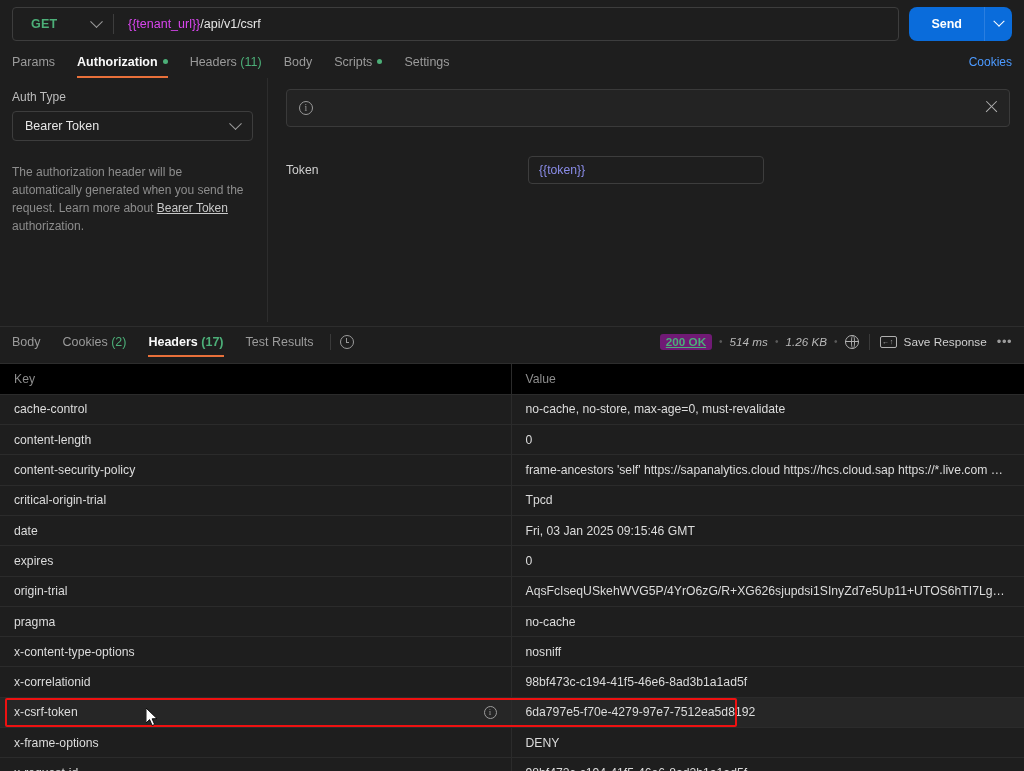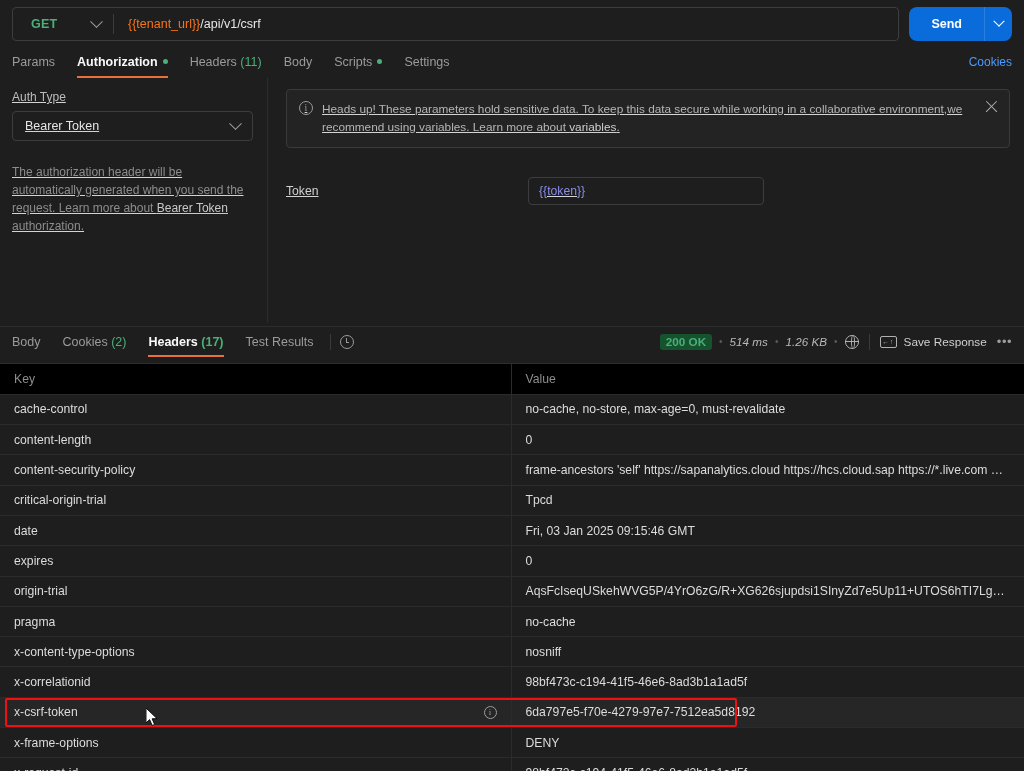--- a/index.html
+++ b/index.html
@@ -50,21 +50,21 @@
   .method-divider {
     width: 1px; height: 20px; background: #3d3d3d;
   }
   .url-text {
     flex: 1;
     padding: 0 14px;
     font-size: 12.5px;
     white-space: nowrap;
     overflow: hidden;
   }
-  .var-resolved { color: #f97316; }
+  .var-resolved { color: #d946ef; }
   .url-path { color: #e6e6e6; }
 
   .send-group {
     display: flex; align-items: stretch;
     height: 34px;
     border-radius: 8px;
     overflow: hidden;
   }
   .send-btn {
     background: #0a6cdb;
@@ -130,21 +130,20 @@
     font-size: 12px;
     color: #4c9aff;
     cursor: pointer;
   }
 
   
   .req-pane {
     position: absolute; left: 0; top: 78px;
     width: 1024px; height: 244px;
     display: flex;
-    text-decoration: underline;
   }
   .auth-left {
     width: 268px;
     padding: 12px 14px 0 12px;
     border-right: 1px solid #2d2d2d;
   }
   .field-label {
     font-size: 12px;
     color: #bdbdbd;
     margin-bottom: 7px;
@@ -280,24 +279,25 @@
   }
 
   .resp-meta {
     margin-left: auto;
     display: flex; align-items: center;
     gap: 7px;
     font-size: 11.7px;
   }
   .status-ok {
     color: #4caf78;
-    background: #14532d;
+    background: #701a75;
     border-radius: 3px;
     padding: 1.5px 6px;
     font-weight: bold;
+    text-decoration: underline;
   }
   .meta-dot { color: #5a5a5a; font-size: 10px; }
   .meta-val { color: #b8b8b8; font-style: italic; }
   .globe-icon {
     width: 14px; height: 14px;
     border: 1.2px solid #b0b0b0;
     border-radius: 50%;
     position: relative;
     cursor: pointer;
   }
@@ -458,23 +458,20 @@
       <span class="chev"></span>
     </div>
     <div class="auth-help">
       <span>The authorization header will be automatically generated when you send the request. Learn more about </span><u>Bearer Token</u><span> authorization.</span>
     </div>
   </div>
 
   <div class="auth-right">
     <div class="banner">
       <div class="info-icon">i</div>
-      <div class="banner-text">
-        <span>Heads up! These parameters hold sensitive data. To keep this data secure while working in a collaborative environment,we recommend using variables. Learn more about </span><u>variables</u><span>.</span>
-      </div>
       <div class="banner-close"></div>
     </div>
 
     <div class="token-row">
       <div class="token-label">Token</div>
       <div class="token-input">
         <span>{{token}}</span>
       </div>
     </div>
   </div>

